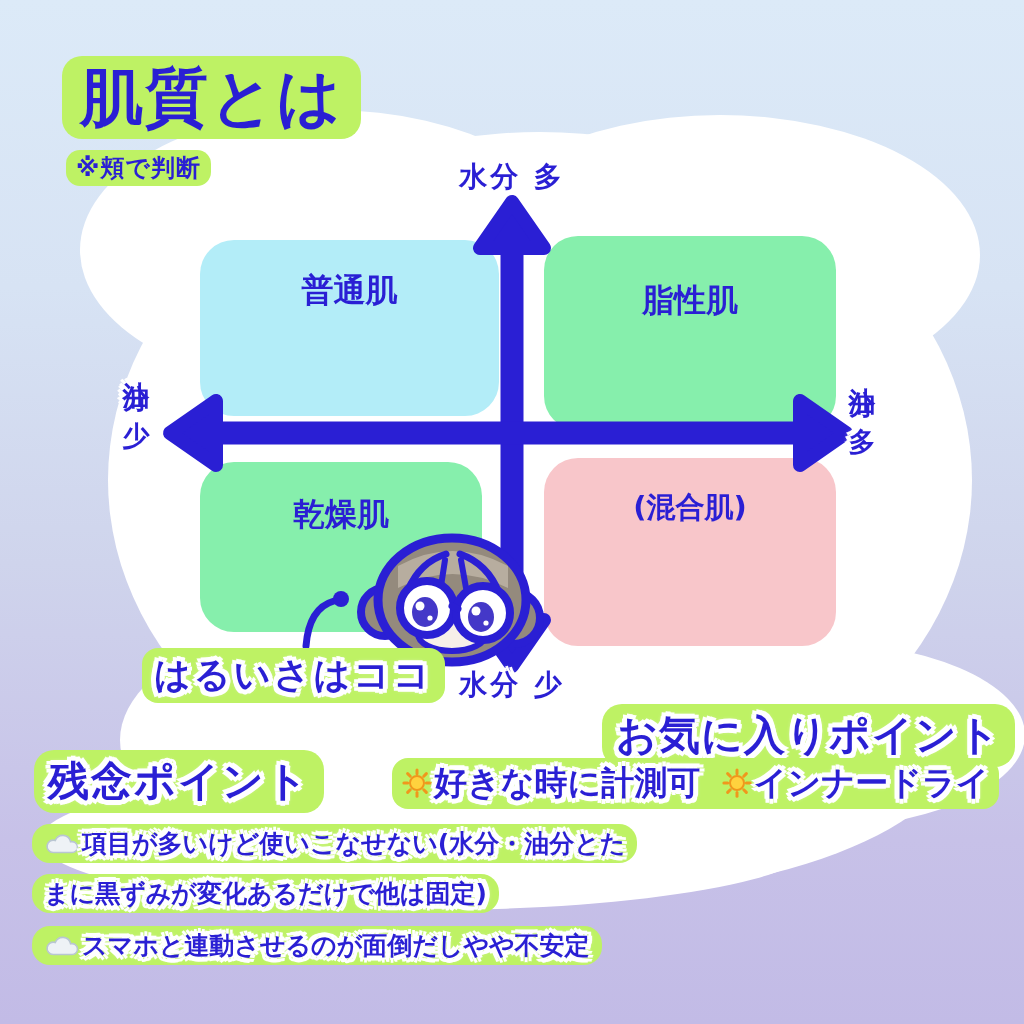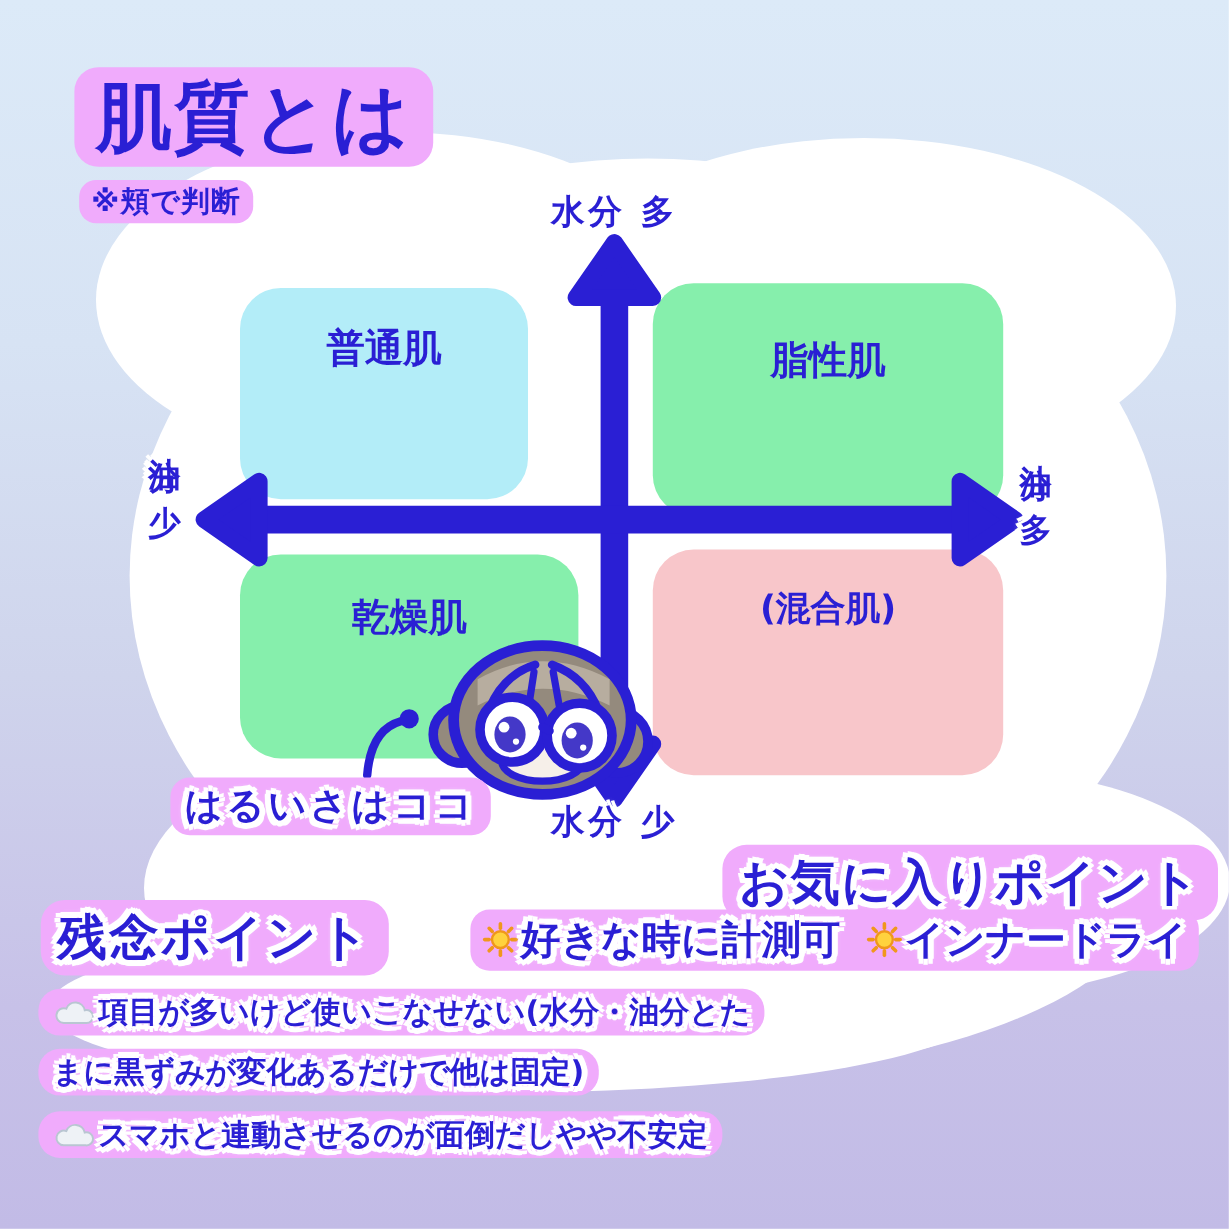--- a/index.html
+++ b/index.html
@@ -9,28 +9,28 @@
     background:linear-gradient(180deg,#dceaf8 0%,#d7e3f4 28%,#cfd4ec 55%,#c7c1e8 82%,#c2bbe6 100%);
   }
   .abs{position:absolute;}
   .blue{color:#2a1fd4;}
   .halo{
     text-shadow:
       -4px -4px 0 #fff, 4px -4px 0 #fff, -4px 4px 0 #fff, 4px 4px 0 #fff,
       -5px 0 0 #fff, 5px 0 0 #fff, 0 -5px 0 #fff, 0 5px 0 #fff,
       0 0 7px #fff, 0 0 7px #fff;
   }
-  .chip{background:#f0abfc;border-radius:20px;display:inline-block;}
+  .chip{background:#bef264;border-radius:20px;display:inline-block;}
   .title{font-size:63px;font-weight:700;letter-spacing:2px;line-height:1;padding:10px 18px;}
   .note{font-size:24px;font-weight:700;letter-spacing:1px;padding:2px 10px;border-radius:14px;}
   .quad{border-radius:34px;text-align:center;box-sizing:border-box;}
   .quad .lbl{font-size:32px;font-weight:700;color:#2a1fd4;line-height:1.55;}
   .axis-label-h{width:220px;text-align:center;font-size:28px;font-weight:700;letter-spacing:3px;}
   .axis-label-v{writing-mode:vertical-rl;text-orientation:upright;font-size:27px;font-weight:700;letter-spacing:3px;}
-  .hand{font-size:31px;font-weight:700;letter-spacing:3px;padding:3px 12px;border-radius:16px;}
+  .hand{font-size:36px;font-weight:700;letter-spacing:3px;padding:3px 12px;border-radius:16px;}
   .h-fav{font-size:41px;font-weight:700;letter-spacing:1px;padding:4px 14px;border-radius:20px;}
   .h-neg{font-size:41px;font-weight:700;letter-spacing:2px;padding:4px 14px;border-radius:20px;}
   .pros{font-size:33px;font-weight:700;letter-spacing:0px;padding:3px 10px;border-radius:16px;white-space:nowrap;}
   .bodyline{font-size:25px;font-weight:700;letter-spacing:0px;padding:3px 12px;border-radius:18px;white-space:nowrap;}
   .icon-inline{display:inline-block;vertical-align:-4px;margin-right:2px;}
   svg{display:block;}
   .overlay{pointer-events:none;}
 </style>
 </head>
 <body>
@@ -39,21 +39,21 @@
   <g fill="#ffffff">
     <ellipse cx="540" cy="480" rx="432" ry="348"></ellipse>
     <ellipse cx="330" cy="250" rx="250" ry="140"></ellipse>
     <ellipse cx="720" cy="255" rx="260" ry="140"></ellipse>
     <ellipse cx="540" cy="740" rx="420" ry="160"></ellipse>
     <ellipse cx="800" cy="735" rx="225" ry="95"></ellipse>
     <ellipse cx="430" cy="840" rx="390" ry="70"></ellipse>
   </g>
 </svg>
 
-<div class="abs quad" style="left:200px;top:240px;width:240px;height:176px;background:#b3edf8;padding-top:26px;">
+<div class="abs quad" style="left:200px;top:240px;width:299px;height:176px;background:#b3edf8;padding-top:26px;">
   <div class="lbl">普通肌</div>
 </div>
 
 <div class="abs quad" style="left:544px;top:236px;width:292px;height:194px;background:#86efac;padding-top:40px;">
   <div class="lbl">脂性肌</div>
 </div>
 
 <div class="abs quad" style="left:200px;top:462px;width:282px;height:170px;background:#86efac;padding-top:28px;">
   <div class="lbl">乾燥肌</div>
 </div>

